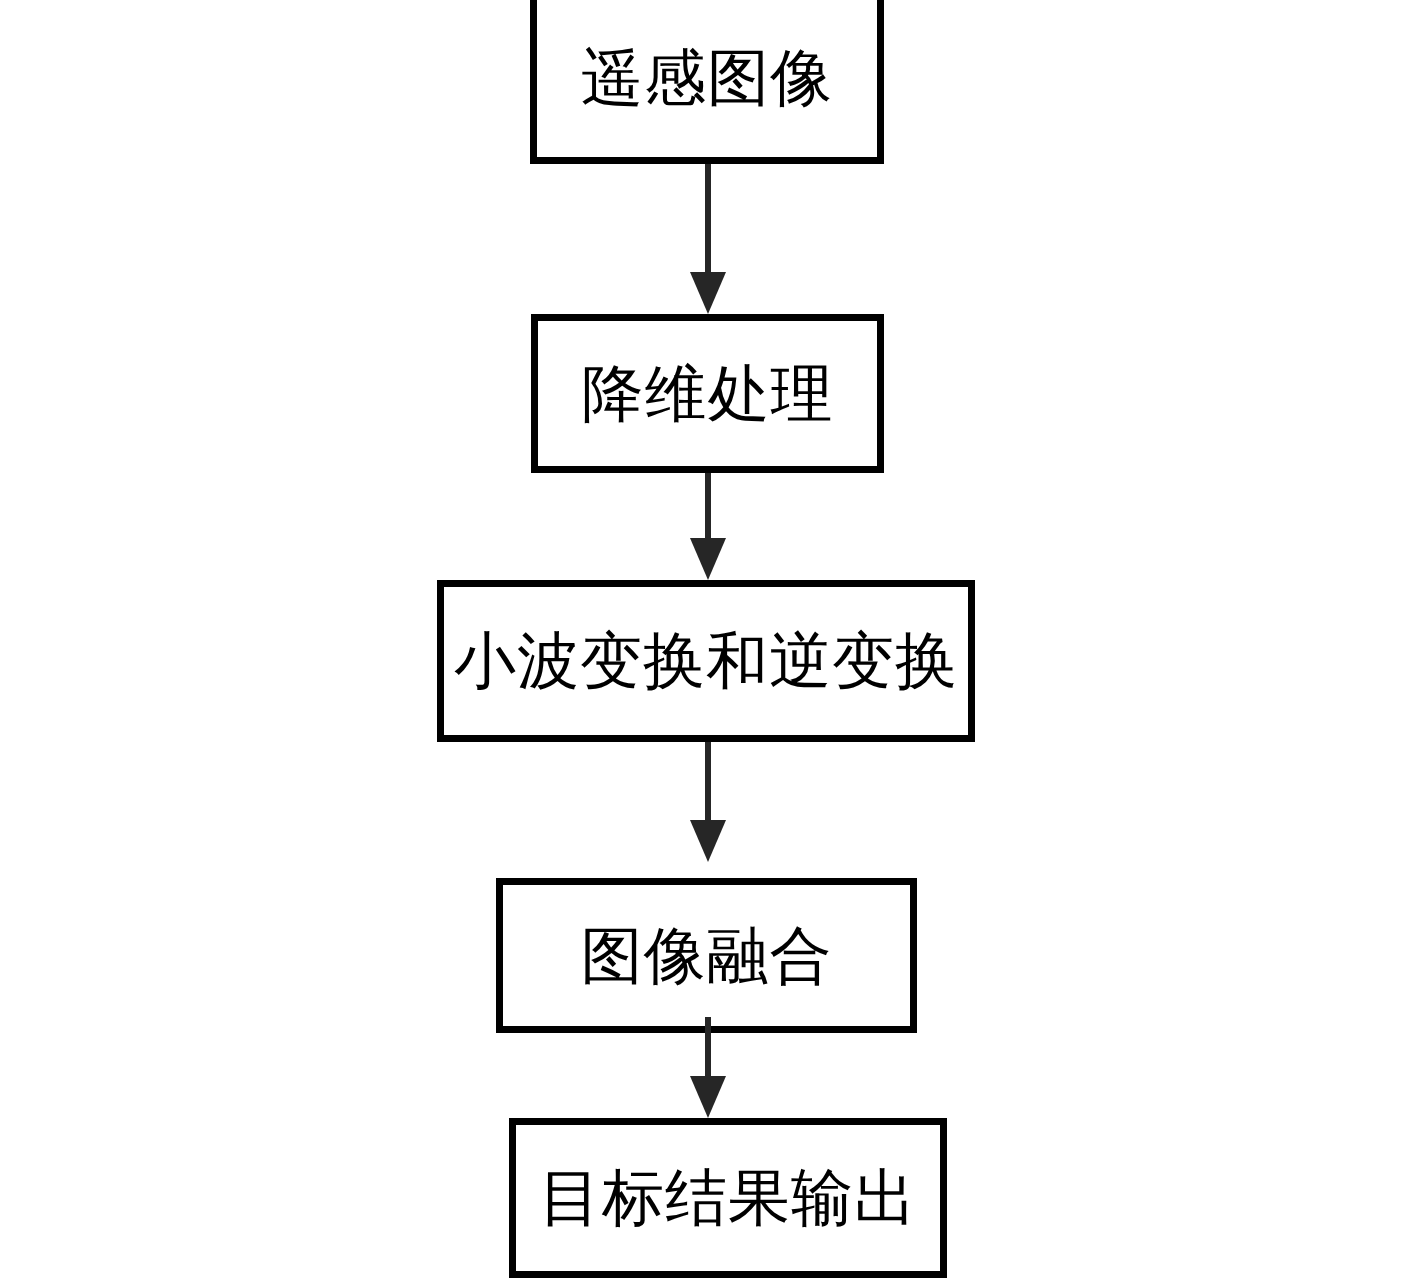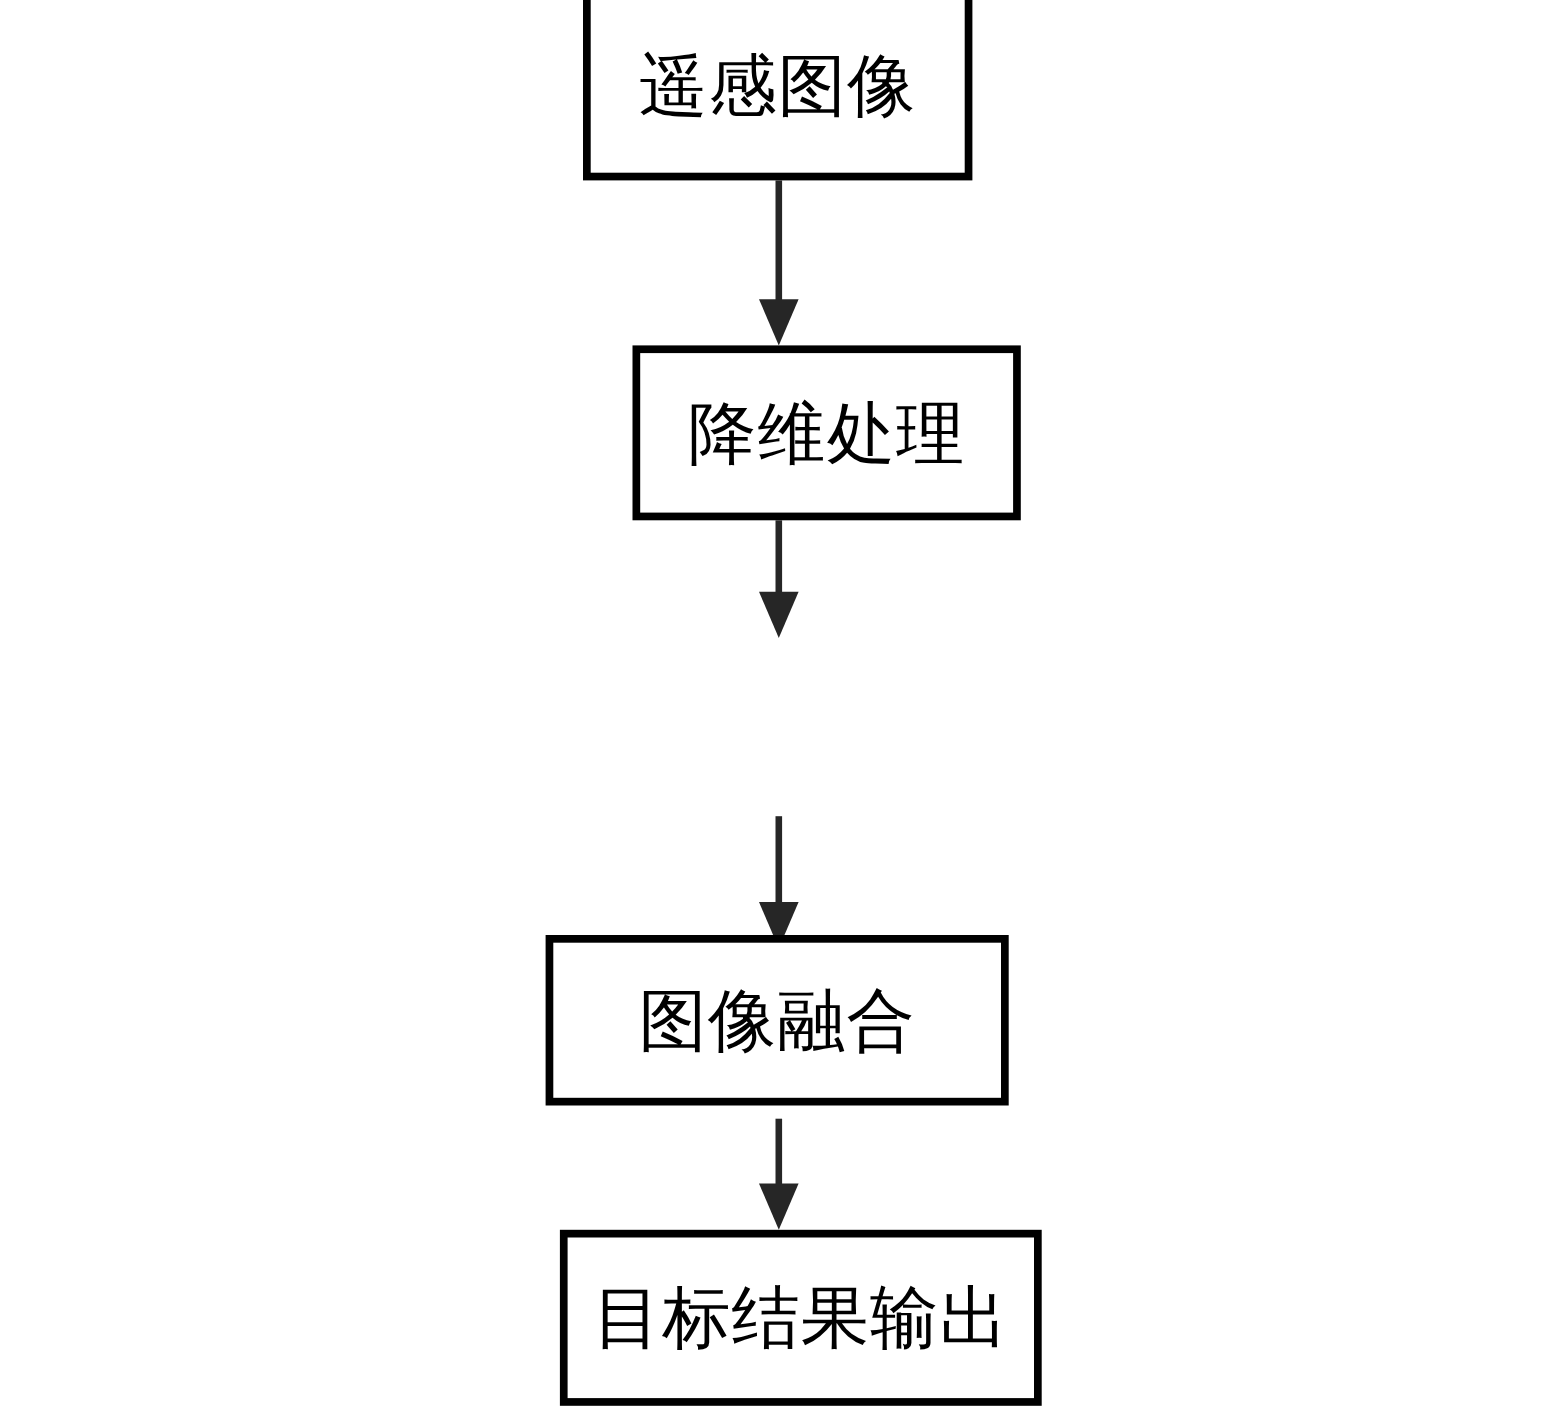--- a/index.html
+++ b/index.html
@@ -59,36 +59,39 @@
 
   <div class="node" style="left:530px; top:-8px; width:354px; height:172px;">
     <span class="node-label">遥感图像</span>
   </div>
 
   <svg class="connector" style="left:686px; top:164px;" width="44" height="150" viewBox="0 0 44 150">
     <line class="conn-line" x1="22" y1="0" x2="22" y2="112"></line>
     <polygon class="conn-head" points="4,108 40,108 22,150"></polygon>
   </svg>
 
-  <div class="node" style="left:531px; top:314px; width:353px; height:159px;margin-left:44px;">
+  <div class="node" style="left:531px; top:314px; width:353px; height:159px;">
     <span class="node-label">降维处理</span>
   </div>
 
   <svg class="connector" style="left:686px; top:473px;" width="44" height="107" viewBox="0 0 44 107">
     <line class="conn-line" x1="22" y1="0" x2="22" y2="69"></line>
     <polygon class="conn-head" points="4,65 40,65 22,107"></polygon>
   </svg>
 
+  <div class="node" style="left:437px; top:580px; width:538px; height:162px;">
+    <span class="node-label">小波变换和逆变换</span>
+  </div>
 
   <svg class="connector" style="left:686px; top:742px;" width="44" height="120" viewBox="0 0 44 120">
     <line class="conn-line" x1="22" y1="0" x2="22" y2="82"></line>
     <polygon class="conn-head" points="4,78 40,78 22,120"></polygon>
   </svg>
 
-  <div class="node" style="left:496px; top:850px; width:421px; height:155px;">
+  <div class="node" style="left:496px; top:878px; width:421px; height:155px;">
     <span class="node-label">图像融合</span>
   </div>
 
   <svg class="connector" style="left:686px; top:1017px;" width="44" height="101" viewBox="0 0 44 101">
     <line class="conn-line" x1="22" y1="0" x2="22" y2="63"></line>
     <polygon class="conn-head" points="4,59 40,59 22,101"></polygon>
   </svg>
 
   <div class="node" style="left:487px; top:1118px; width:438px; height:160px;margin-left:22px;">
     <span class="node-label">目标结果输出</span>

